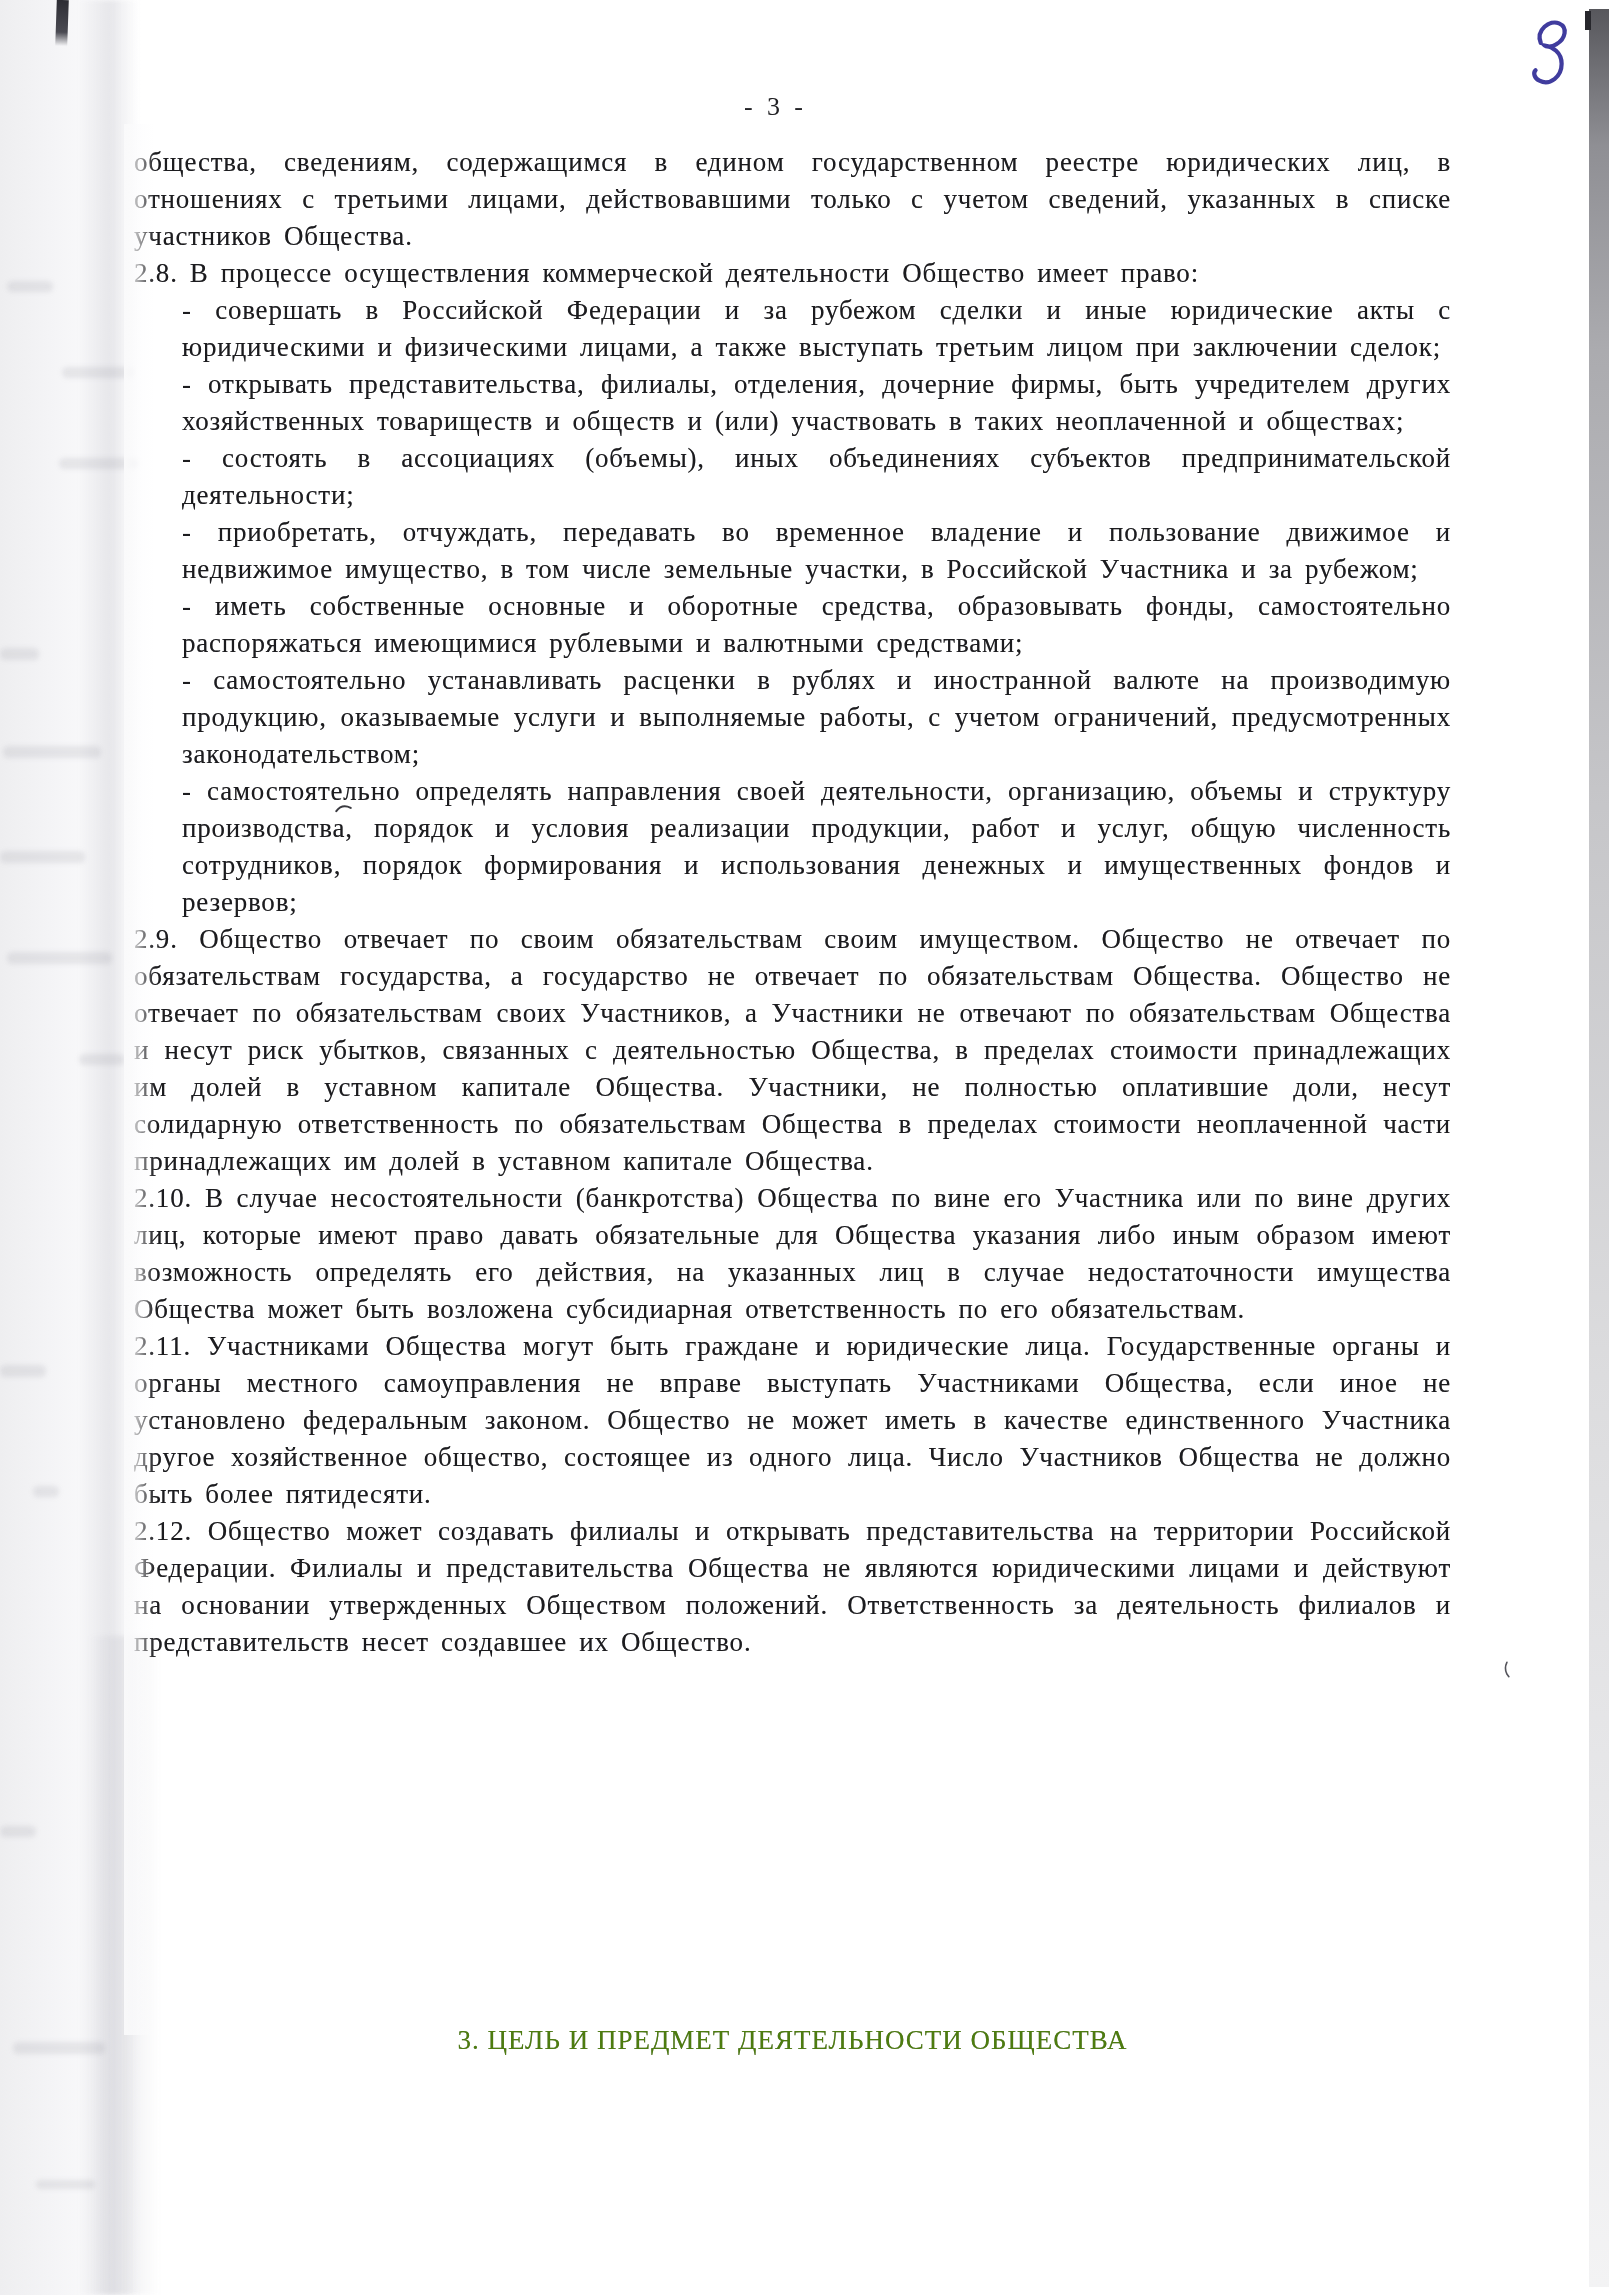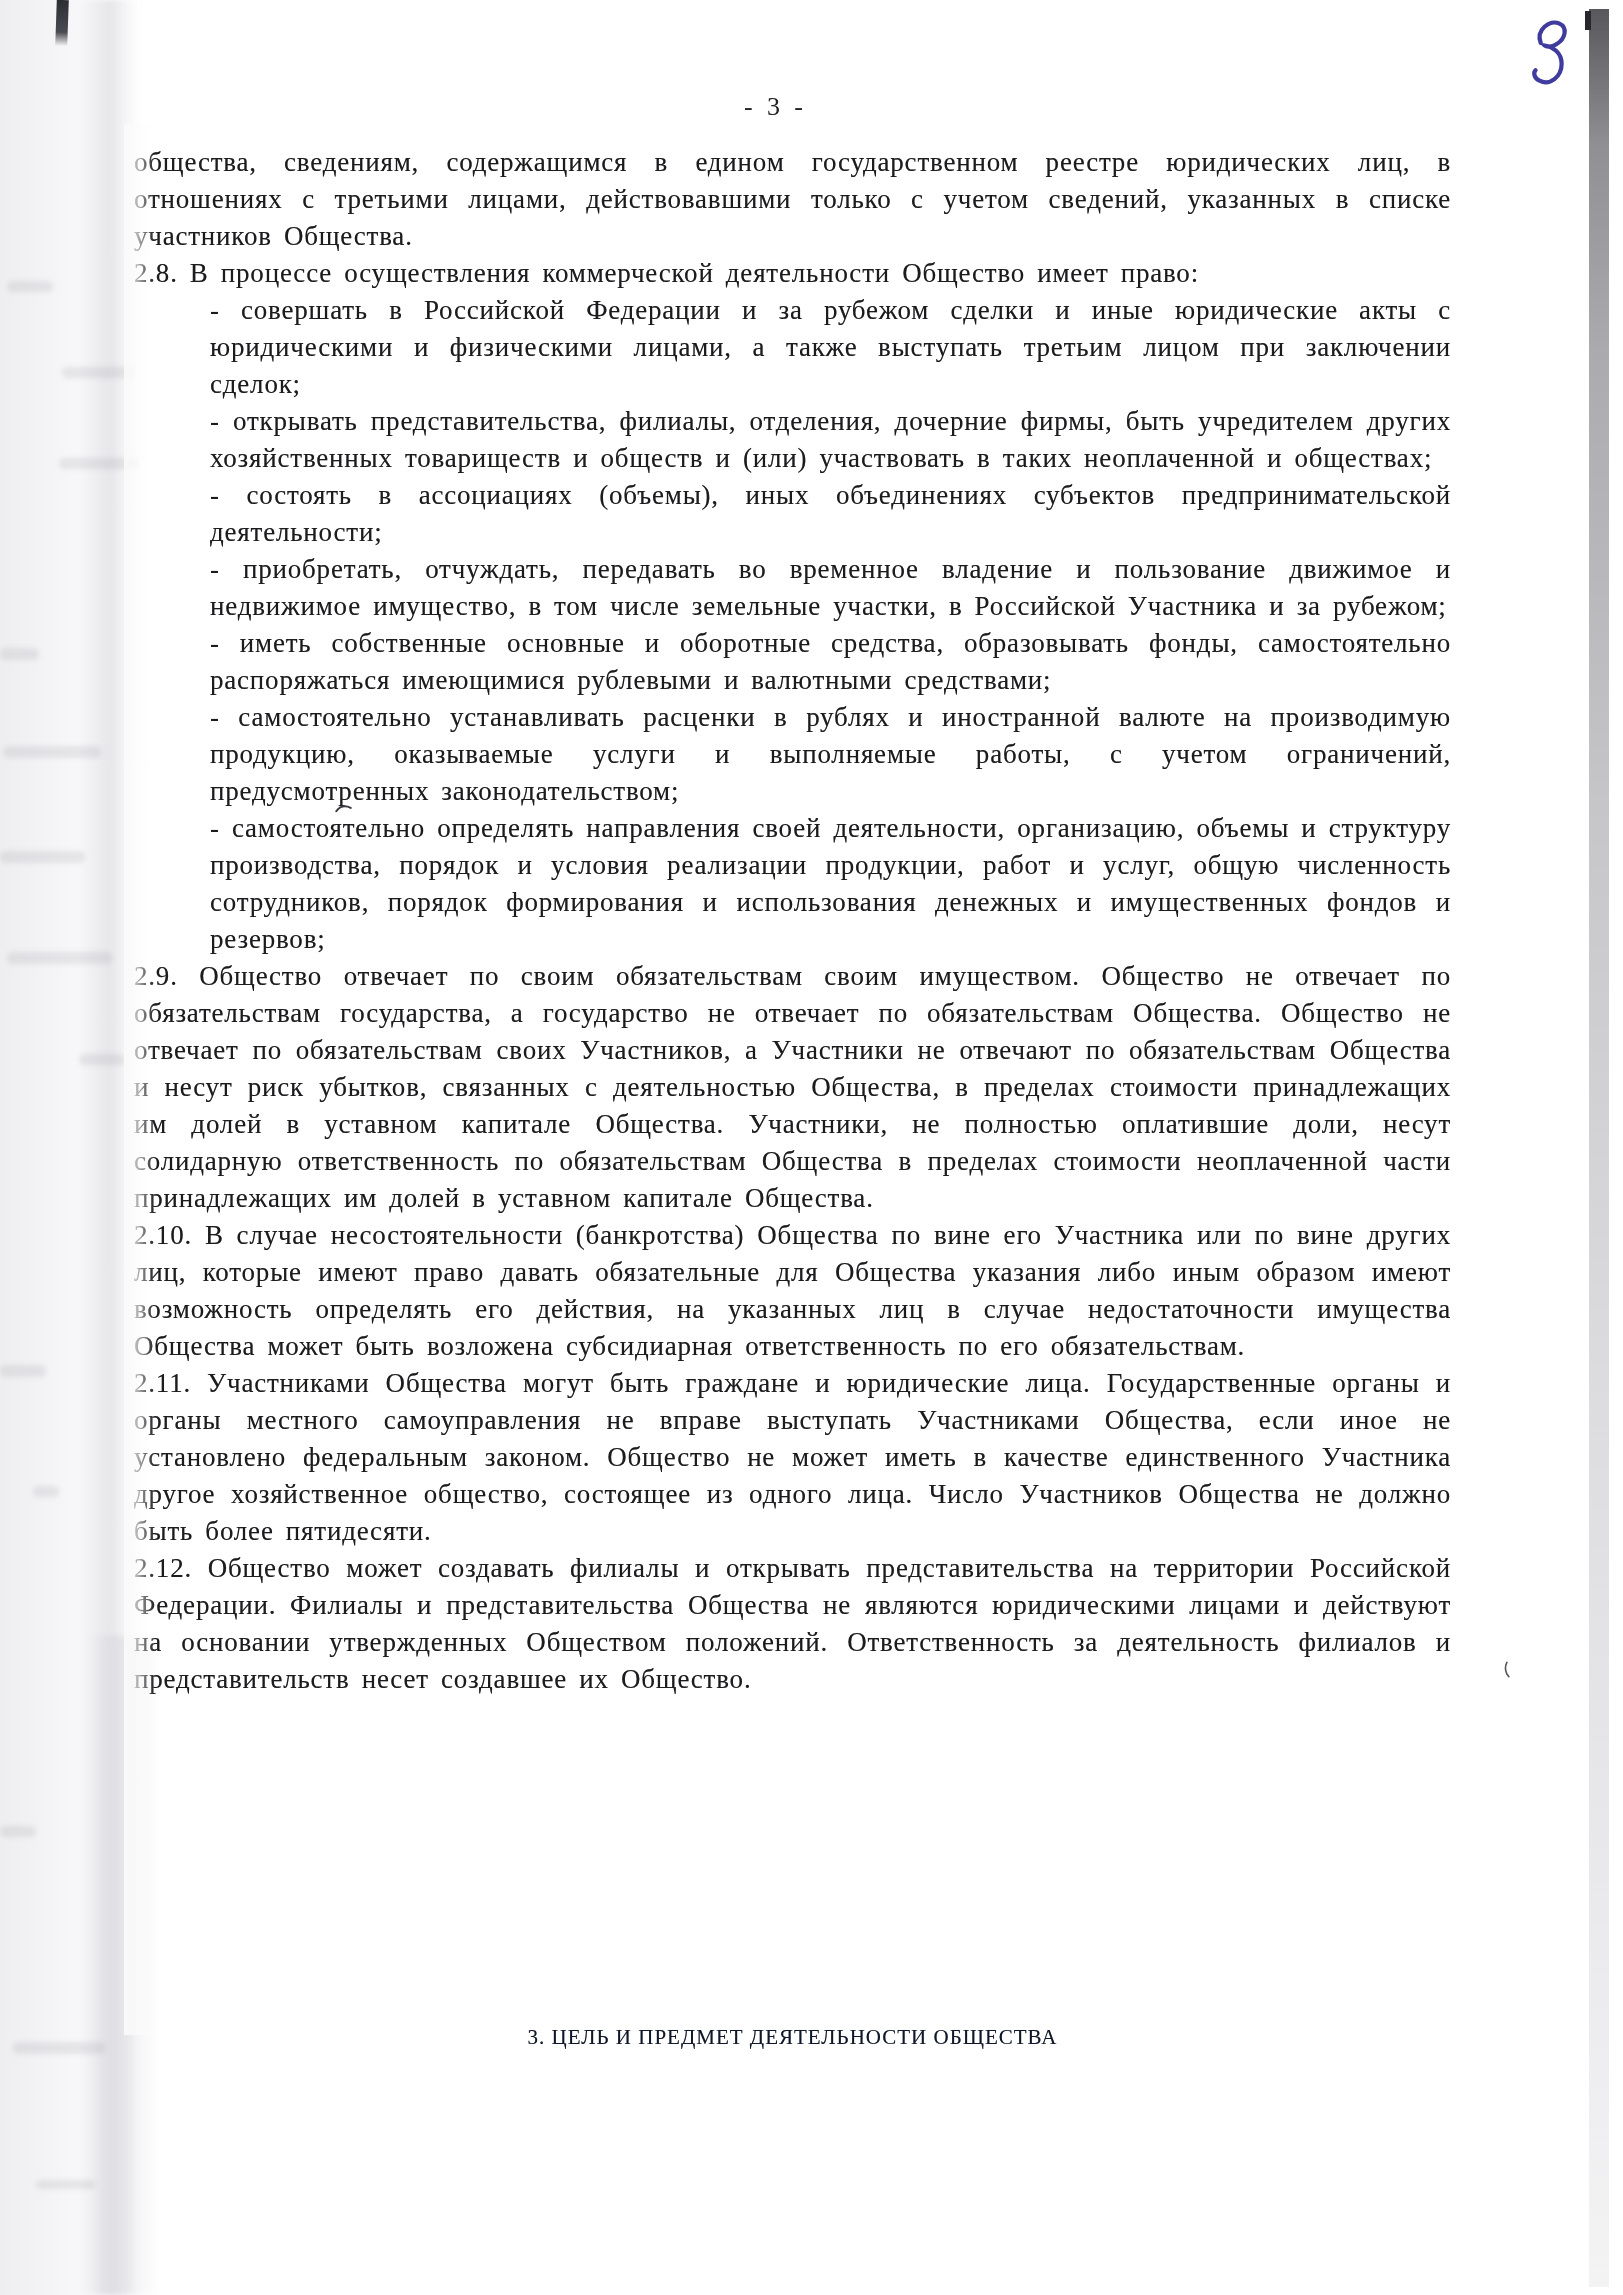--- a/index.html
+++ b/index.html
@@ -80,29 +80,29 @@
     letter-spacing: 0.8px;
     word-spacing: 4.6px;
     z-index: 2;
     text-shadow: 0 0 0.4px rgba(35,35,40,0.45);
   }
   .para {
     margin: 0;
     text-align: justify;
     text-align-last: left;
   }
-  .para.bullet { margin-left: 76px; }
+  .para.bullet { margin-left: 48px; }
   .heading {
     position: absolute; left: 134px; top: 2025px; width: 1317px;
     margin: 0;
-    font-size: 21px;
+    font-size: 27px;
     font-weight: normal;
     text-align: center;
     letter-spacing: 1px;
-    color: #0f172a;
+    color: #4d7c0f;
     z-index: 2;
     text-shadow: 0 0 0.4px rgba(35,35,40,0.45);
   }
 </style>
 </head>
 <body>
 
 <div class="page">
 
   <div class="left-edge-band"></div>

